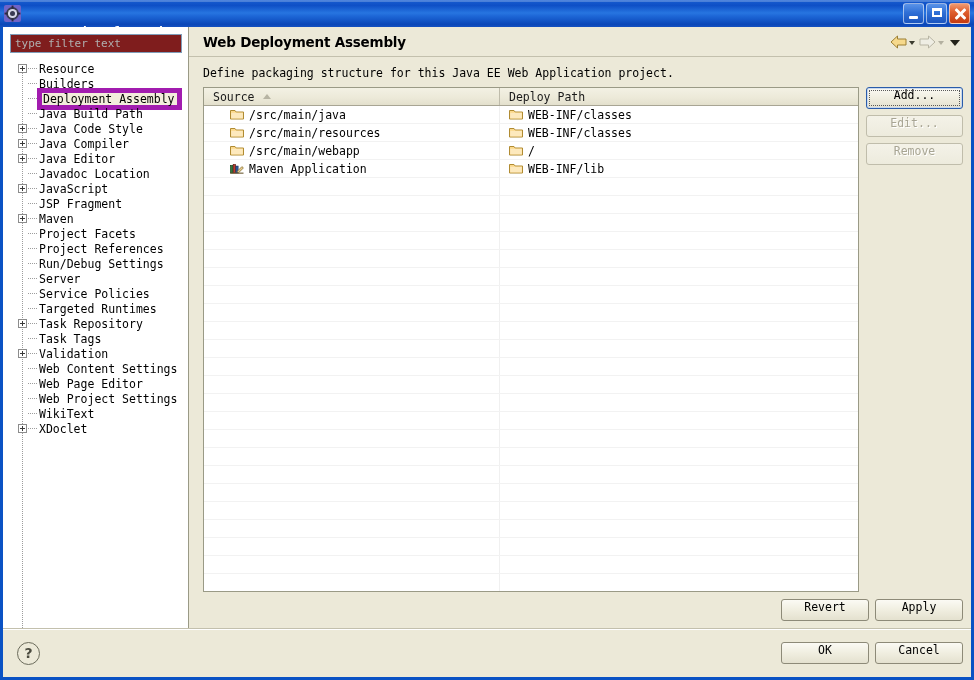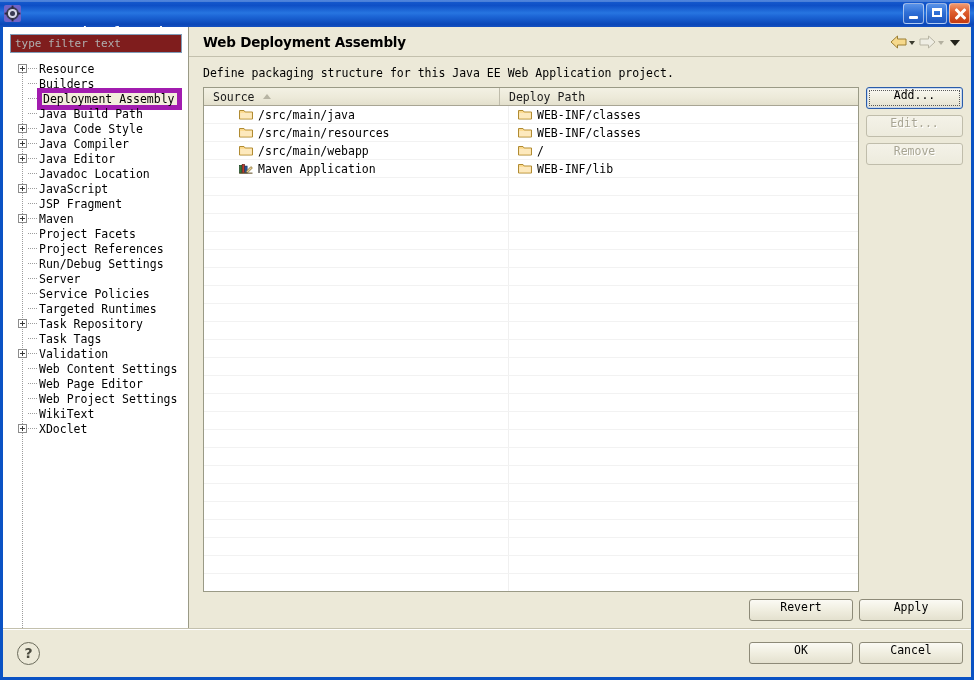--- a/index.html
+++ b/index.html
@@ -299,21 +299,20 @@
     display: flex;
     flex-direction: column;
     overflow: hidden;
     background: #ffffff;
   }
   .trow {
     display: flex;
     height: 17px;
     flex: 0 0 17px;
     border-bottom: 1px solid #f2f2f2;
-    padding-left: 9px;
   }
   .td {
     display: flex;
     align-items: center;
     font-family: "DejaVu Sans Mono", monospace;
     font-size: 11.5px;
     color: #000000;
     box-sizing: border-box;
     border-right: 1px solid #f0f0f0;
     overflow: hidden;
@@ -372,21 +371,21 @@
   
   #applyrow {
     height: 36px;
     flex: 0 0 36px;
     display: flex;
     align-items: center;
     justify-content: flex-end;
     padding: 0 8px 0 0;
     gap: 6px;
   }
-  .btn-wide { width: 104px; }
+  .btn-wide { width: 88px; }
   #sep {
     height: 1px;
     flex: 0 0 1px;
     background: #c3c0ad;
     margin: 0;
     box-shadow: 0 1px 0 #ffffff;
   }
   #footer {
     height: 48px;
     flex: 0 0 48px;

